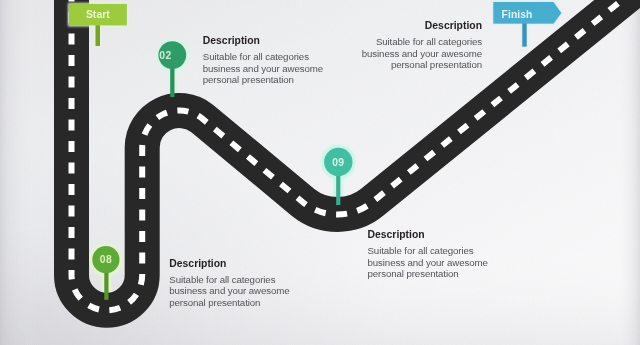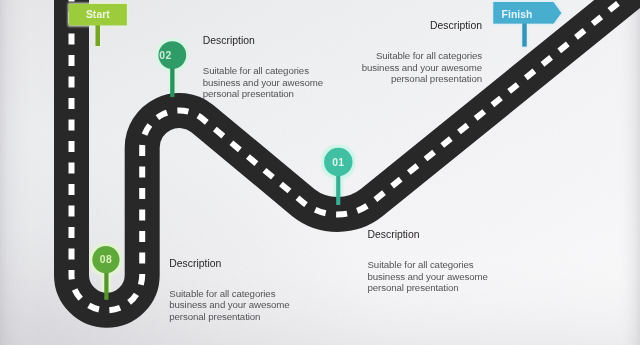--- a/index.html
+++ b/index.html
@@ -3,22 +3,22 @@
 <meta charset="utf-8">
 <title>Roadmap Infographic</title>
 <style>
   html,body{margin:0;padding:0;background:#fff;}
   body{width:640px;height:345px;overflow:hidden;
        font-family:"Liberation Sans",sans-serif;-webkit-font-smoothing:antialiased;}
   #stage{position:relative;width:640px;height:345px;overflow:hidden;background:#e9eaeb;}
   #bgwash{position:absolute;inset:0;}
 
   .desc{position:absolute;transform:translateZ(0);}
-  .desc .title{font-size:10.4px;font-weight:normal;color:#231f20;letter-spacing:0px;line-height:11px;}
-  .desc .body{font-size:9.7px;color:#535357;line-height:11.5px;margin-top:19px;letter-spacing:-0.1px;}
+  .desc .title{font-size:10.4px;font-weight:bold;color:#231f20;letter-spacing:0px;line-height:11px;}
+  .desc .body{font-size:9.7px;color:#535357;line-height:11.5px;margin-top:5.0px;letter-spacing:-0.1px;}
   .desc.right{text-align:right;}
 
   .sign-label{position:absolute;color:#f2f8e6;font-weight:bold;font-size:10.3px;
               letter-spacing:.1px;white-space:nowrap;transform:translateZ(0);}
   .mk-num{position:absolute;color:#d8f0b4;font-weight:bold;font-size:10.4px;
           letter-spacing:.3px;white-space:nowrap;transform:translateZ(0);}
 </style>
 </head>
 <body>
 
@@ -191,21 +191,21 @@
       <rect id="m03-stem" x="336.2" y="162" width="4.1" height="43" fill="#39ad93"></rect>
       <circle id="m03-circle" cx="338.3" cy="162" r="14.2" fill="#40bfa2"></circle>
     </g>
   </svg>
 
   <div class="sign-label" id="lbl-start" style="left: 68.9px; top: 9.3px; width: 58px; text-align: center; color: rgb(237, 247, 222);">Start</div>
   <div class="sign-label" id="lbl-finish" style="left: 487px; top: 8.5px; width: 60px; text-align: center; color: rgb(230, 246, 251);">Finish</div>
 
   <div class="mk-num" style="left: 92.9px; top: 254.2px; width: 26px; text-align: center; color: rgb(220, 242, 187);">08</div>
   <div class="mk-num" style="left: 159.3px; top: 49.6px; width: 26px; text-align: left; color: rgb(205, 236, 216);">02</div>
-  <div class="mk-num" style="left: 325.3px; top: 156.5px; width: 26px; text-align: center; color: rgb(221, 245, 236);">01</div>
+  <div class="mk-num" style="left: 325.3px; top: 156.5px; width: 26px; text-align: center; color: rgb(221, 245, 236);">09</div>
 
   <div class="desc" style="left:169.3px;top:257.6px;">
     <div class="title">Description</div>
     <div class="body">
       <div>Suitable for all categories</div>
       <div>business and your awesome</div>
       <div>personal presentation</div>
     </div>
   </div>
 

